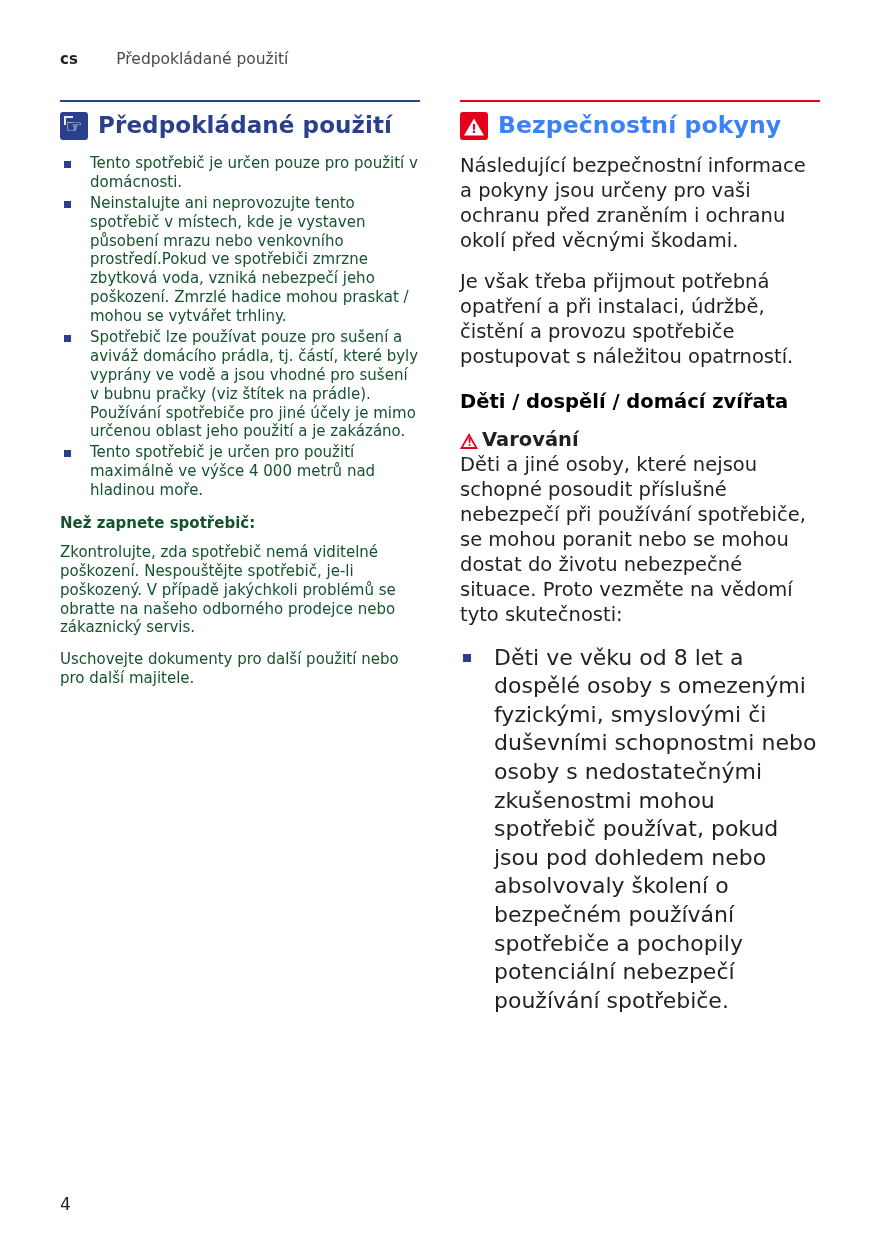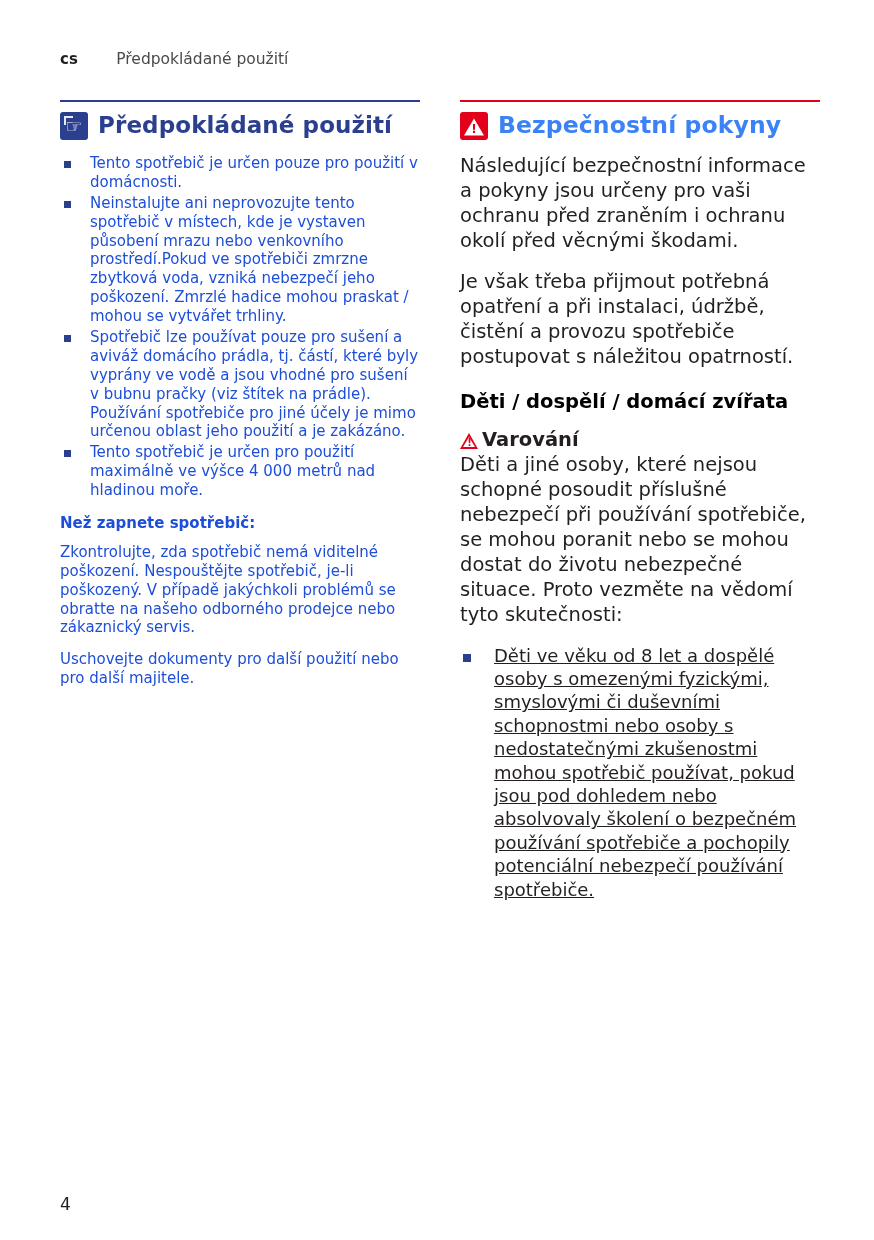--- a/index.html
+++ b/index.html
@@ -169,21 +169,21 @@
     font-size: 10px;
     font-weight: bold;
     color: #e2001a;
     line-height: 1;
   }
 
   
   .lt {
     font-size: 15px;
     line-height: 1.26;
-    color: #1d4ed8;
+    color: #14532d;
   }
   ul.bl {
     list-style: none;
     margin: 0 0 14px 0;
     padding: 0;
   }
   ul.bl li {
     position: relative;
     padding-left: 30px;
     margin-bottom: 2px;
@@ -230,23 +230,22 @@
   .warn-title {
     font-weight: bold;
     font-size: 19.5px;
     display: block;
     margin-bottom: 1px;
   }
   ul.bl-r {
     list-style: none;
     margin: 16px 0 0 0;
     padding: 0;
-    font-size: 18px;
+    font-size: 22px;
     line-height: 1.3;
-    text-decoration: underline;
   }
   ul.bl-r li {
     position: relative;
     padding-left: 34px;
   }
   ul.bl-r li::before {
     content: "";
     position: absolute;
     left: 3px;
     top: 10px;

